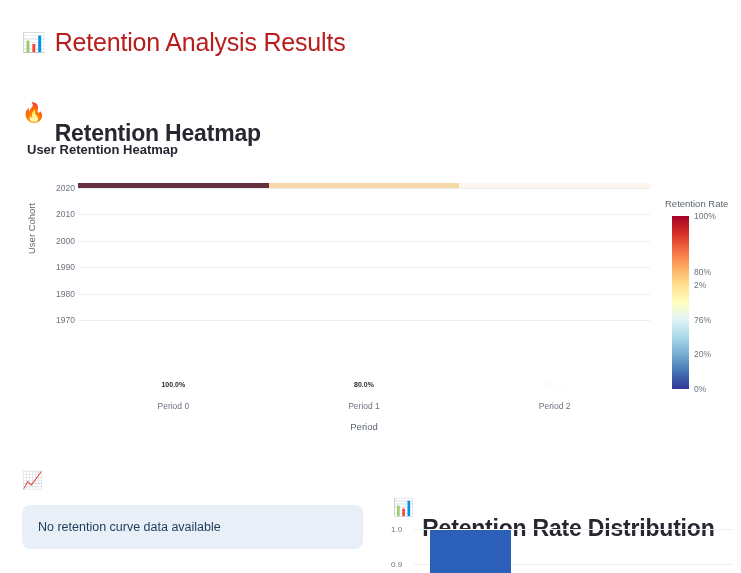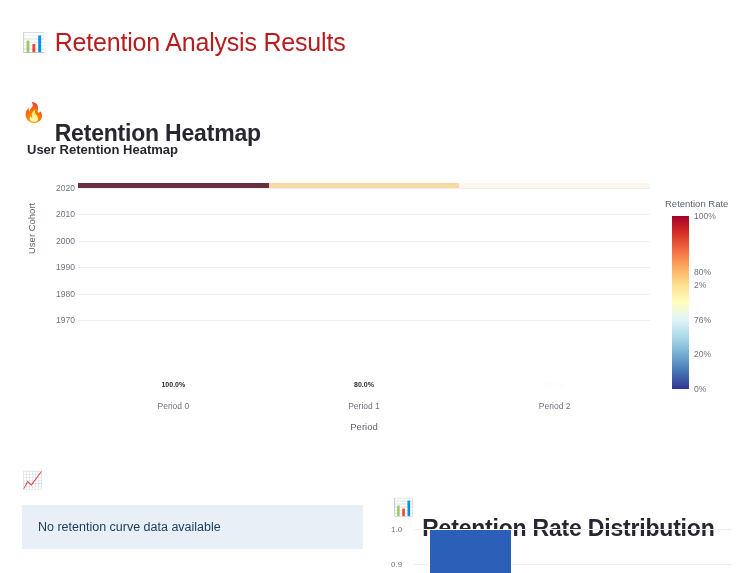--- a/index.html
+++ b/index.html
@@ -195,21 +195,21 @@
   }
   #bottom-right .sub-head { padding-left: 8px; }
   .sub-head .emoji { font-size: 17px; line-height: 1; }
 
   .info-box {
     margin: 16px 0 0 22px;
     width: 341px;
     height: 44px;
     box-sizing: border-box;
     background: #e8eff7;
-    border-radius: 0;
+    border-radius: 8px;
     display: flex;
     align-items: center;
     padding-left: 16px;
     font-size: 12.5px;
     color: #1b3a5c;
   }
 
   
   #histogram {
     position: absolute;

